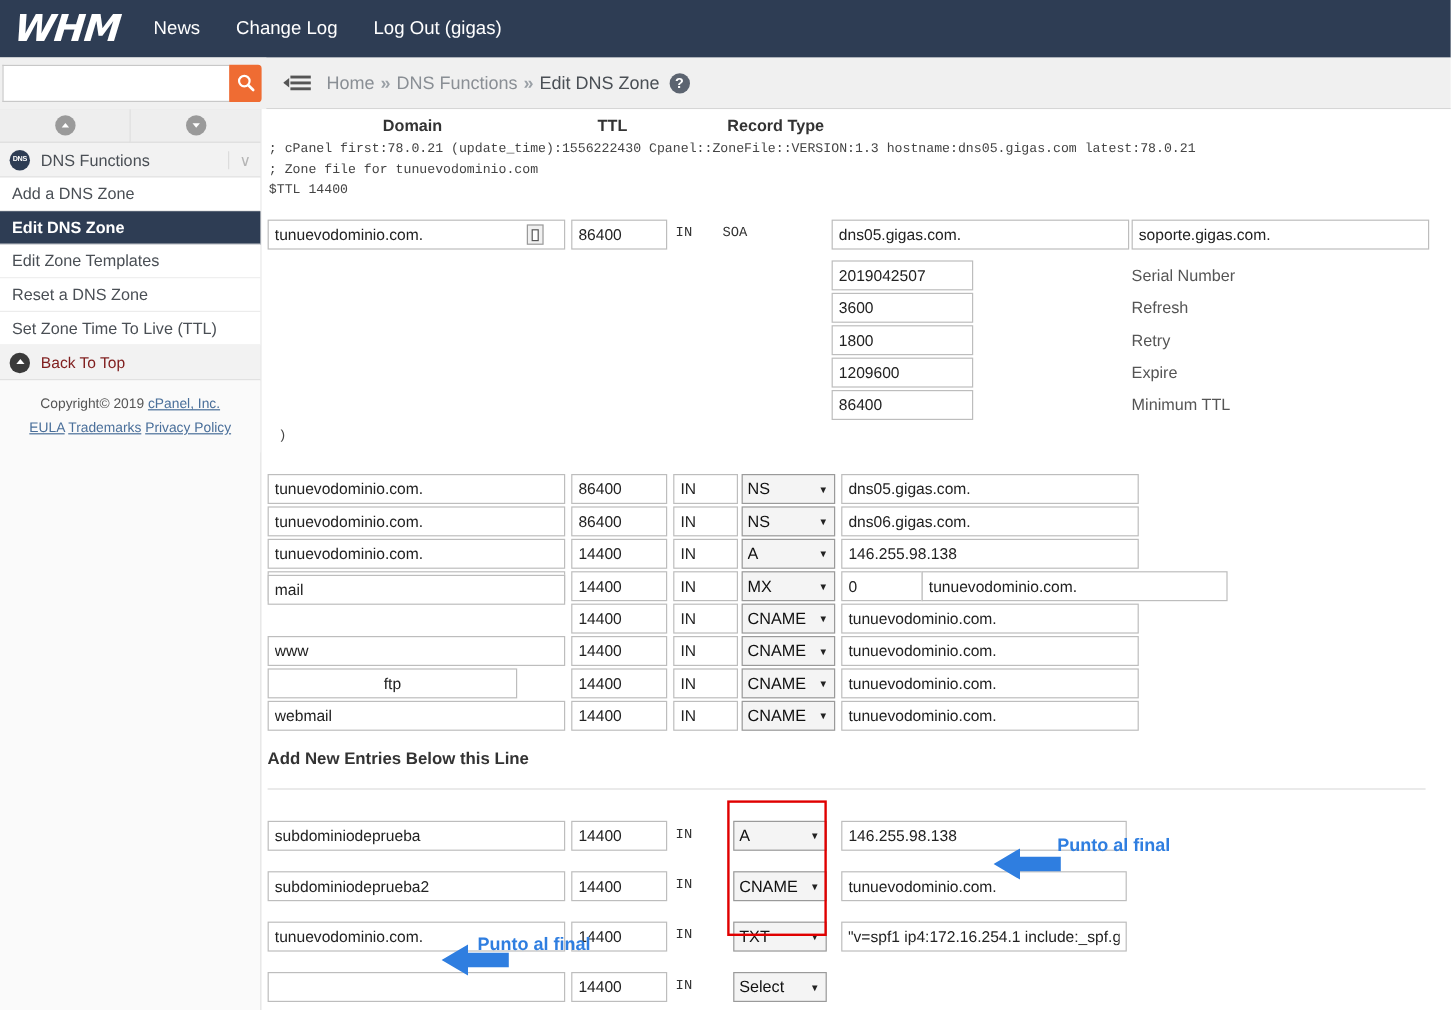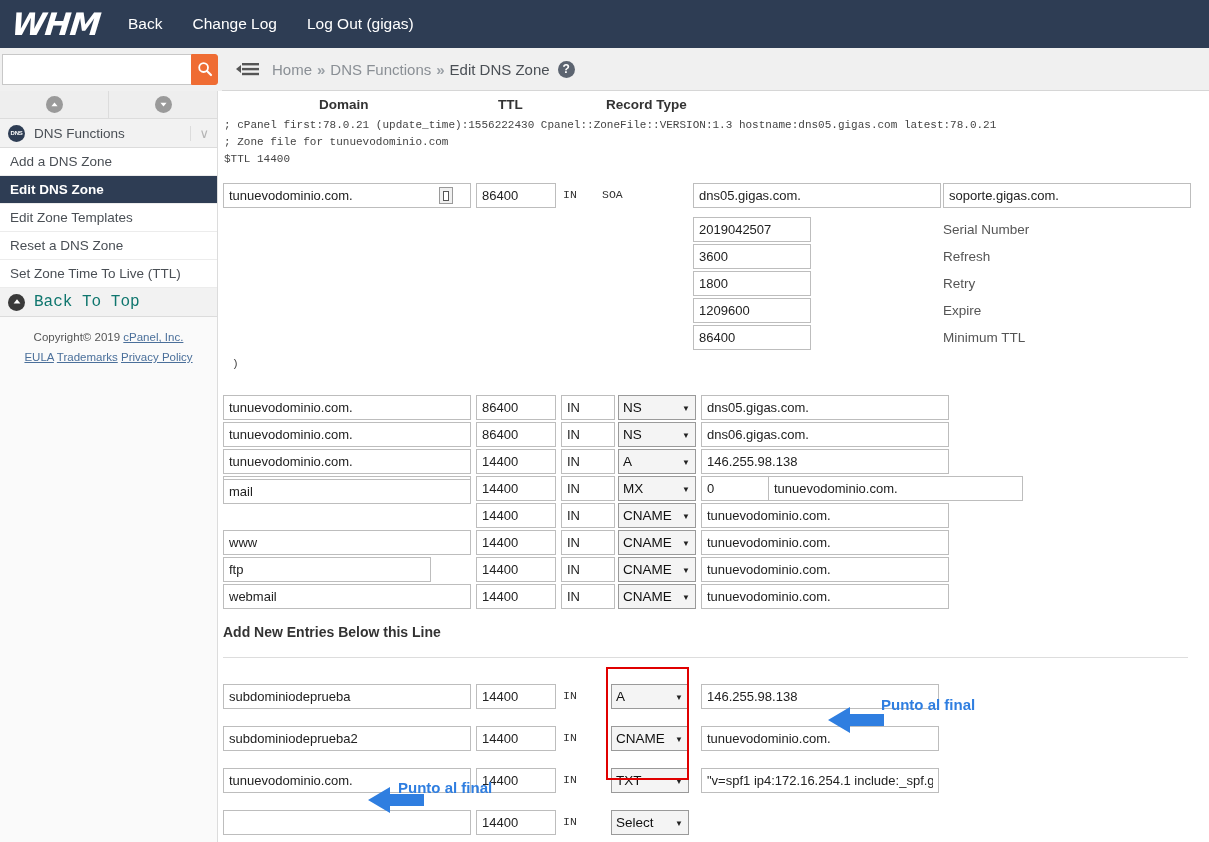--- a/index.html
+++ b/index.html
@@ -162,21 +162,21 @@
     border-bottom: 1px solid #dcdcdc;
     cursor: pointer;
   }
   #btt-icon {
     width: 17px; height: 17px; border-radius: 50%;
     background: #3a3a3a; color: #fff;
     font-size: 10px;
     display: flex; align-items: center; justify-content: center;
     margin-right: 9px;
   }
-  #btt-label { font-size: 16px; color: #0f766e; font-family: Liberation Mono, monospace; }
+  #btt-label { font-size: 13px; color: #7f1d1d; }
   #copyright {
     padding: 10px 6px;
     text-align: center;
     font-size: 11.5px;
     color: #555;
     line-height: 1.75;
     background: #fafafa;
   }
   #copyright a { color: #4a6f9a; text-decoration: underline; cursor: pointer; }
 
@@ -290,21 +290,21 @@
     font-family: "Liberation Sans", sans-serif;
     white-space: nowrap;
   }
   .anno-arrow { position: absolute; }
 </style>
 </head>
 <body>
 
 <div id="topbar">
   <div id="whm-logo">WHM</div>
-  <div class="topnav-item">Back</div>
+  <div class="topnav-item">News</div>
   <div class="topnav-item">Change Log</div>
   <div class="topnav-item">Log Out (gigas)</div>
 </div>
 
 <div id="secondbar">
   <div id="searchwrap">
     <input id="search-input" class="f" type="text" value="" style="">
     <div id="search-btn">
       <svg width="16" height="16" viewBox="0 0 16 16">
         <circle cx="6.6" cy="6.6" r="4.4" stroke="#fff" stroke-width="1.8" fill="none"></circle>
@@ -556,21 +556,21 @@
     <div class="row selwrap" style="left:400px; top:439px;">
       <select class="f" style="width:78px;">
         <option>CNAME</option>
       </select><span class="caret">▼</span>
     </div>
     <div class="row" style="left:483px; top:439px;">
       <input class="f" style="width: 248px;" value="tunuevodominio.com.">
     </div>
 
     <div class="row" style="left:5px; top:466px;">
-      <input class="f" style="width: 208px;" value="ftp">
+      <input class="f" style="width: 208px; text-align: center;" value="ftp">
     </div>
     <div class="row" style="left:258px; top:466px;">
       <input class="f" style="width: 80px;" value="14400">
     </div>
     <div class="row" style="left:343px; top:466px;">
       <input class="f" style="width: 54px;" value="IN">
     </div>
     <div class="row selwrap" style="left:400px; top:466px;">
       <select class="f" style="width:78px;">
         <option>CNAME</option>

